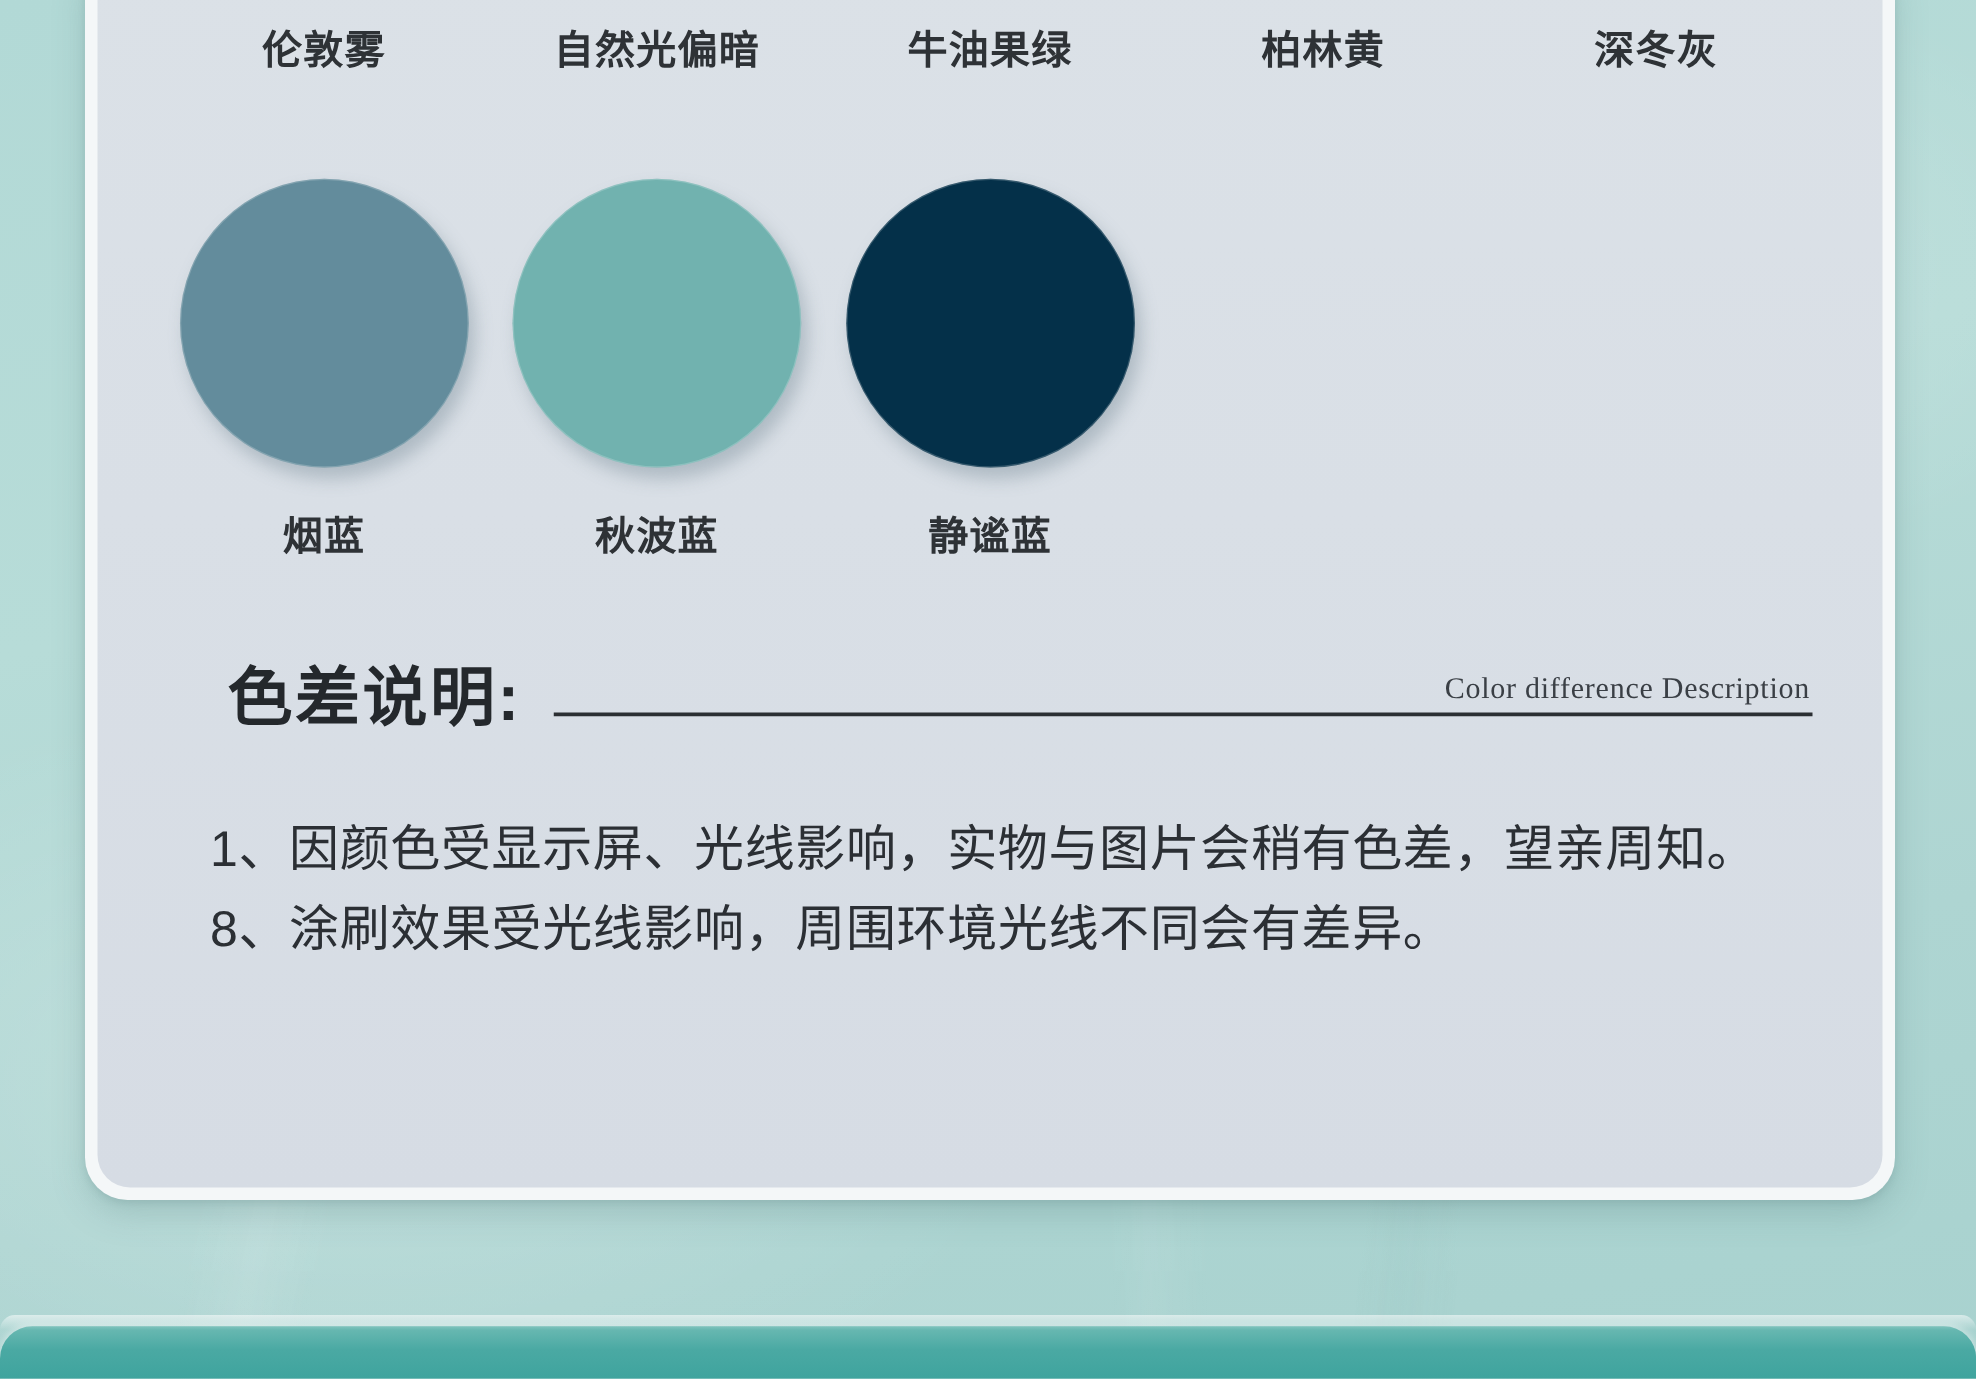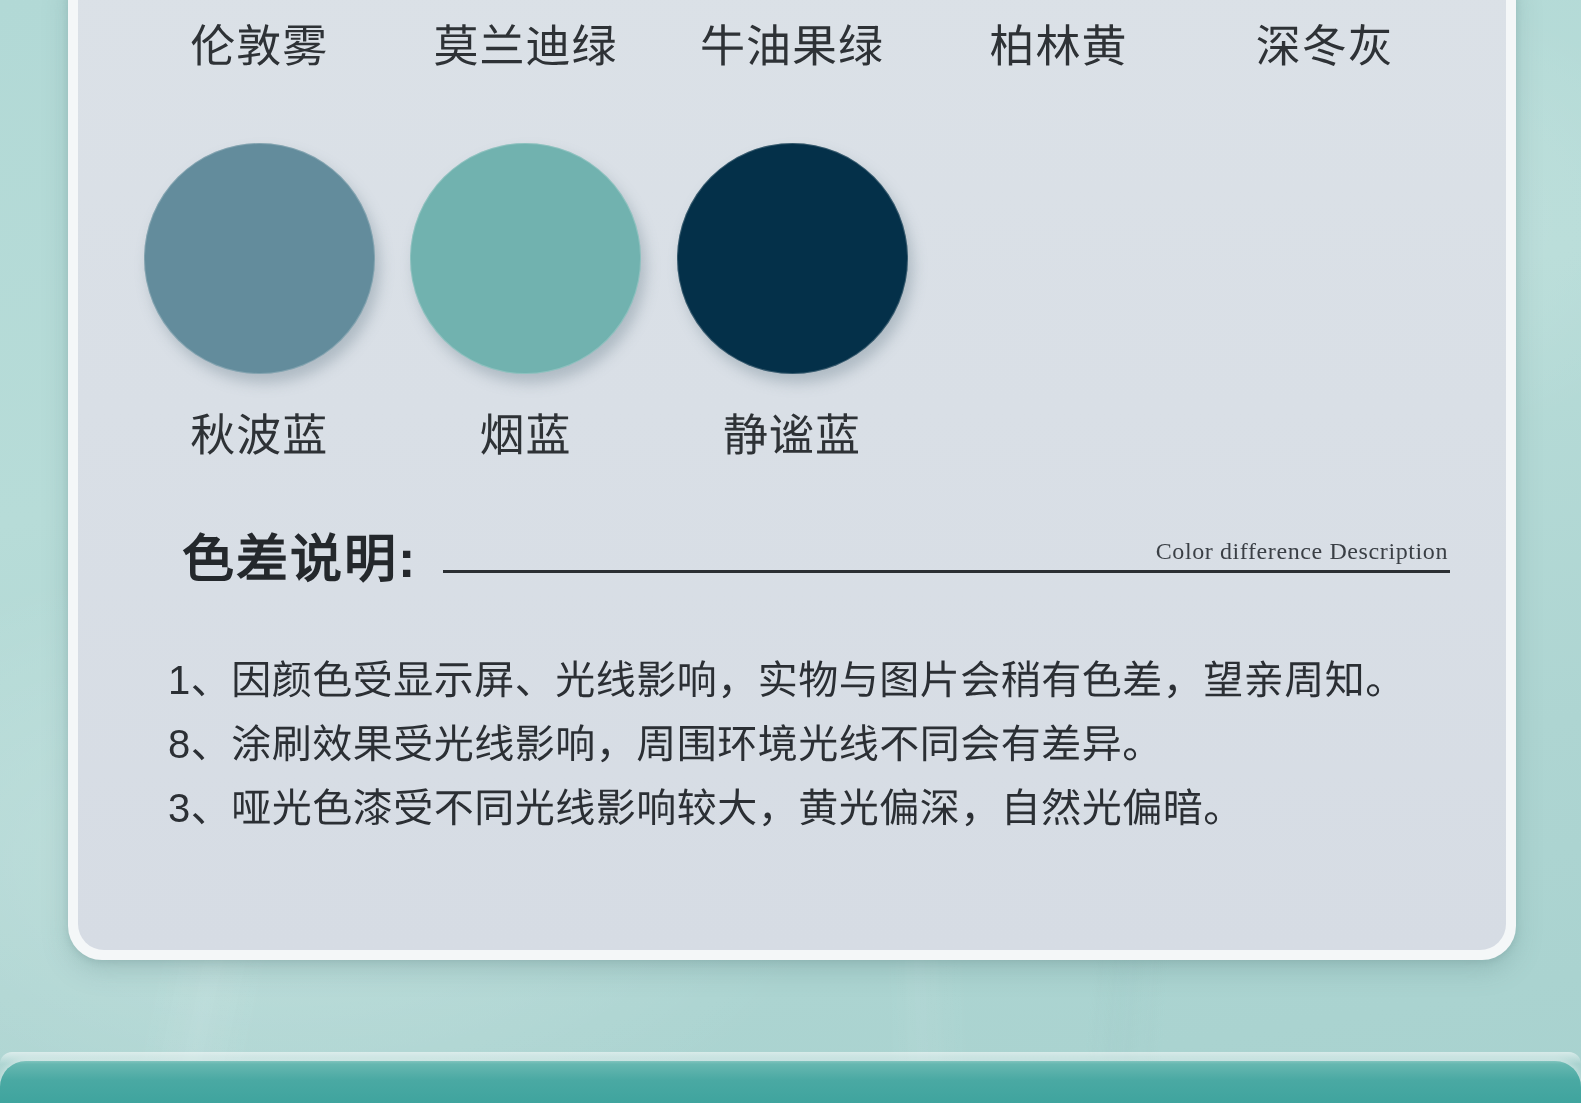--- a/index.html
+++ b/index.html
@@ -89,26 +89,26 @@
     position: absolute;
     left: 0;
     right: 0;
     display: flex;
     padding: 0 48px;
     box-sizing: border-box;
   }
   .name-row .cell {
     flex: 1 1 0;
     text-align: center;
-    font-size: 45px;
+    font-size: 32px;
     line-height: 1;
     color: #2e3236;
     letter-spacing: 1px;
     font-family: "Liberation Sans", "DejaVu Sans", sans-serif;
-    font-weight: 400;
+    font-weight: 700;
     white-space: nowrap;
   }
   #top-names { top: 54px; }
   #bottom-names { top: 443px; }
   #bottom-names .cell { text-align: center; }
   #bottom-names .cell.empty { color: transparent; }
 
   
   #circle-row {
     position: absolute;
@@ -200,21 +200,21 @@
 </head>
 <body>
 
 <div id="page-bg"></div>
 
 <div id="card-frame">
   <div id="card">
 
     <div id="top-names" class="name-row">
       <div class="cell">伦敦雾</div>
-      <div class="cell">莫兰迪绿</div>
+      <div class="cell">自然光偏暗</div>
       <div class="cell">牛油果绿</div>
       <div class="cell">柏林黄</div>
       <div class="cell">深冬灰</div>
     </div>
 
     <div id="circle-row">
       <div class="cell">
         <div class="swatch" style="background-color: rgb(99, 140, 156);"></div>
       </div>
       <div class="cell">
@@ -225,37 +225,36 @@
       </div>
       <div class="cell">
         <div class="swatch blank"></div>
       </div>
       <div class="cell">
         <div class="swatch blank"></div>
       </div>
     </div>
 
     <div id="bottom-names" class="name-row">
+      <div class="cell">烟蓝</div>
       <div class="cell">秋波蓝</div>
-      <div class="cell">烟蓝</div>
       <div class="cell">静谧蓝</div>
       <div class="cell empty"></div>
       <div class="cell empty"></div>
     </div>
 
     <div id="desc-heading">
       <div class="zh-title">色差说明:</div>
       <div class="rule-wrap">
         <div class="en-caption">Color difference Description</div>
         <div class="rule"></div>
       </div>
     </div>
 
     <div id="notes">
       <div class="note">1、因颜色受显示屏、光线影响，实物与图片会稍有色差，望亲周知。</div>
       <div class="note">8、涂刷效果受光线影响，周围环境光线不同会有差异。</div>
-      <div class="note">3、哑光色漆受不同光线影响较大，黄光偏深，自然光偏暗。</div>
     </div>
 
   </div>
 </div>
 
 <div id="bottom-band"></div>
 
 </body></html>

